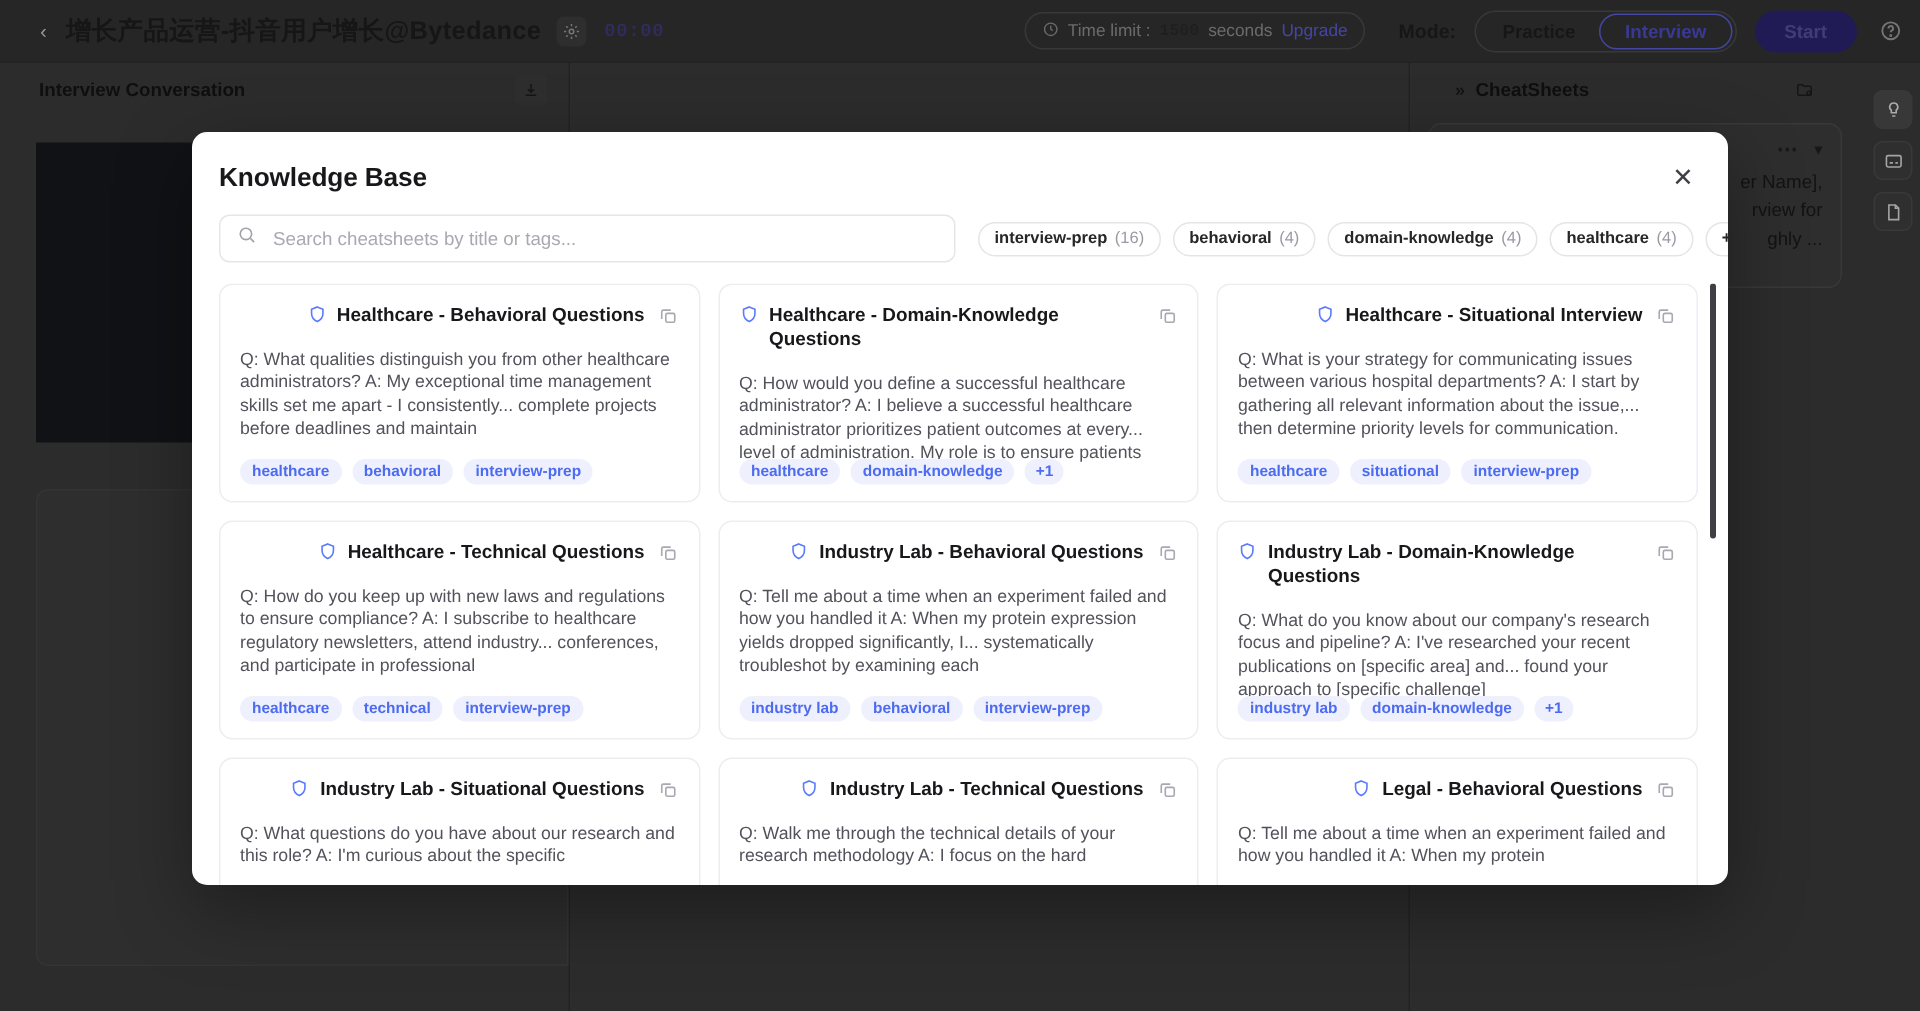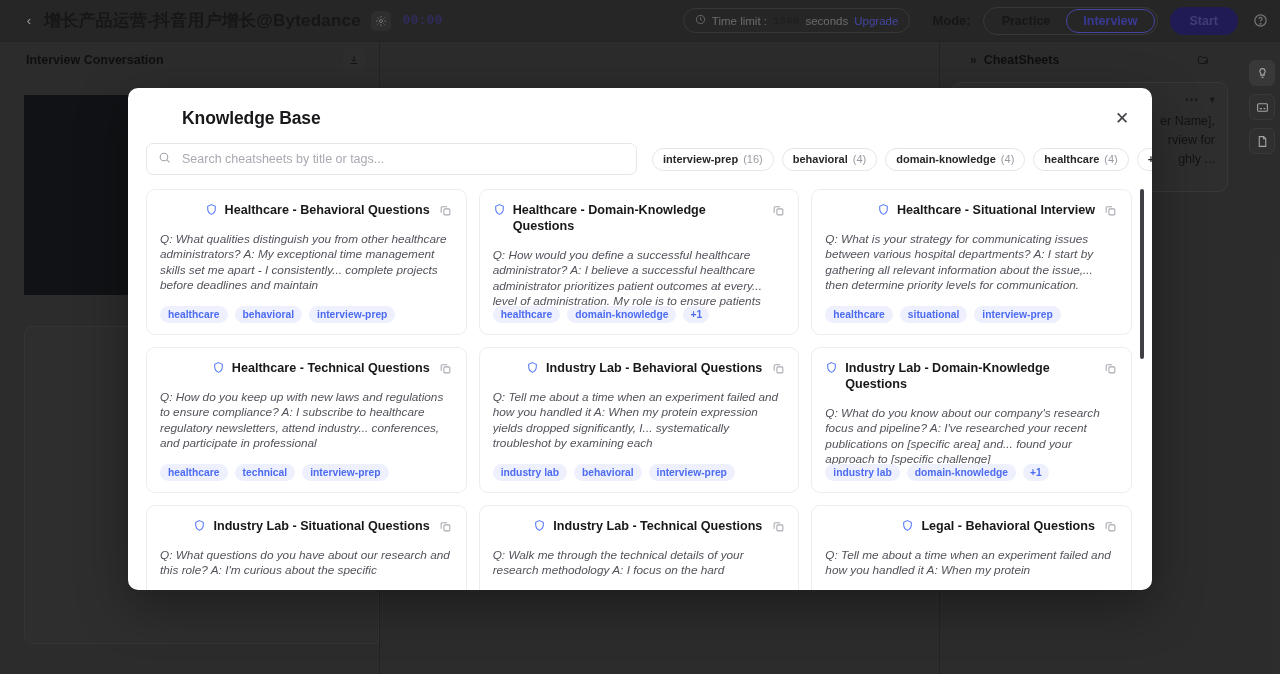--- a/index.html
+++ b/index.html
@@ -159,21 +159,21 @@
     width: 1024px; height: 502px;
     background: #ffffff; border-radius: 10px;
     box-shadow: 0 16px 50px rgba(0,0,0,.35);
     overflow: hidden;
     display: flex; flex-direction: column;
   }
   .modal-head {
     padding: 20px 24px 0 18px; position: relative;
   }
   .modal-title {
-    font-size: 17.5px; font-weight: 700; color: #18181b; letter-spacing: -.1px; margin-left: 36px;
+    font-size: 17.5px; font-weight: 700; color: #18181b; letter-spacing: -.1px;
   }
   .modal-close {
     position: absolute; right: 18px; top: 18px;
     width: 24px; height: 24px;
     display: flex; align-items: center; justify-content: center;
     color: #3f3f46; font-size: 17px; line-height: 1;
     background: none; border: none; cursor: pointer;
   }
   .search-row {
     display: flex; align-items: center; gap: 9px;
@@ -228,21 +228,21 @@
   .kcard-copy {
     position: absolute; right: 11px; top: 11px;
     width: 18px; height: 18px;
     display: flex; align-items: center; justify-content: center;
     color: #a8a8b0; cursor: pointer;
   }
   .kcard-copy svg { width: 13px; height: 13px; }
   .kcard-body {
     margin-top: 14px;
     font-size: 11.8px; color: #52525b; line-height: 15.3px;
-    max-height: 62px; overflow: hidden; font-style: italic;
+    max-height: 62px; overflow: hidden;
   }
   .kcard-tags { position: absolute; left: 13px; bottom: 11px; display: flex; gap: 7px; }
   .tag {
     height: 17px; padding: 0 8px; border-radius: 9px;
     background: #eef1fd; color: #4d6bf0;
     font-size: 10.3px; font-weight: 700;
     display: flex; align-items: center; white-space: nowrap;
   }
   .tag.more { padding: 0 7px; }
 

